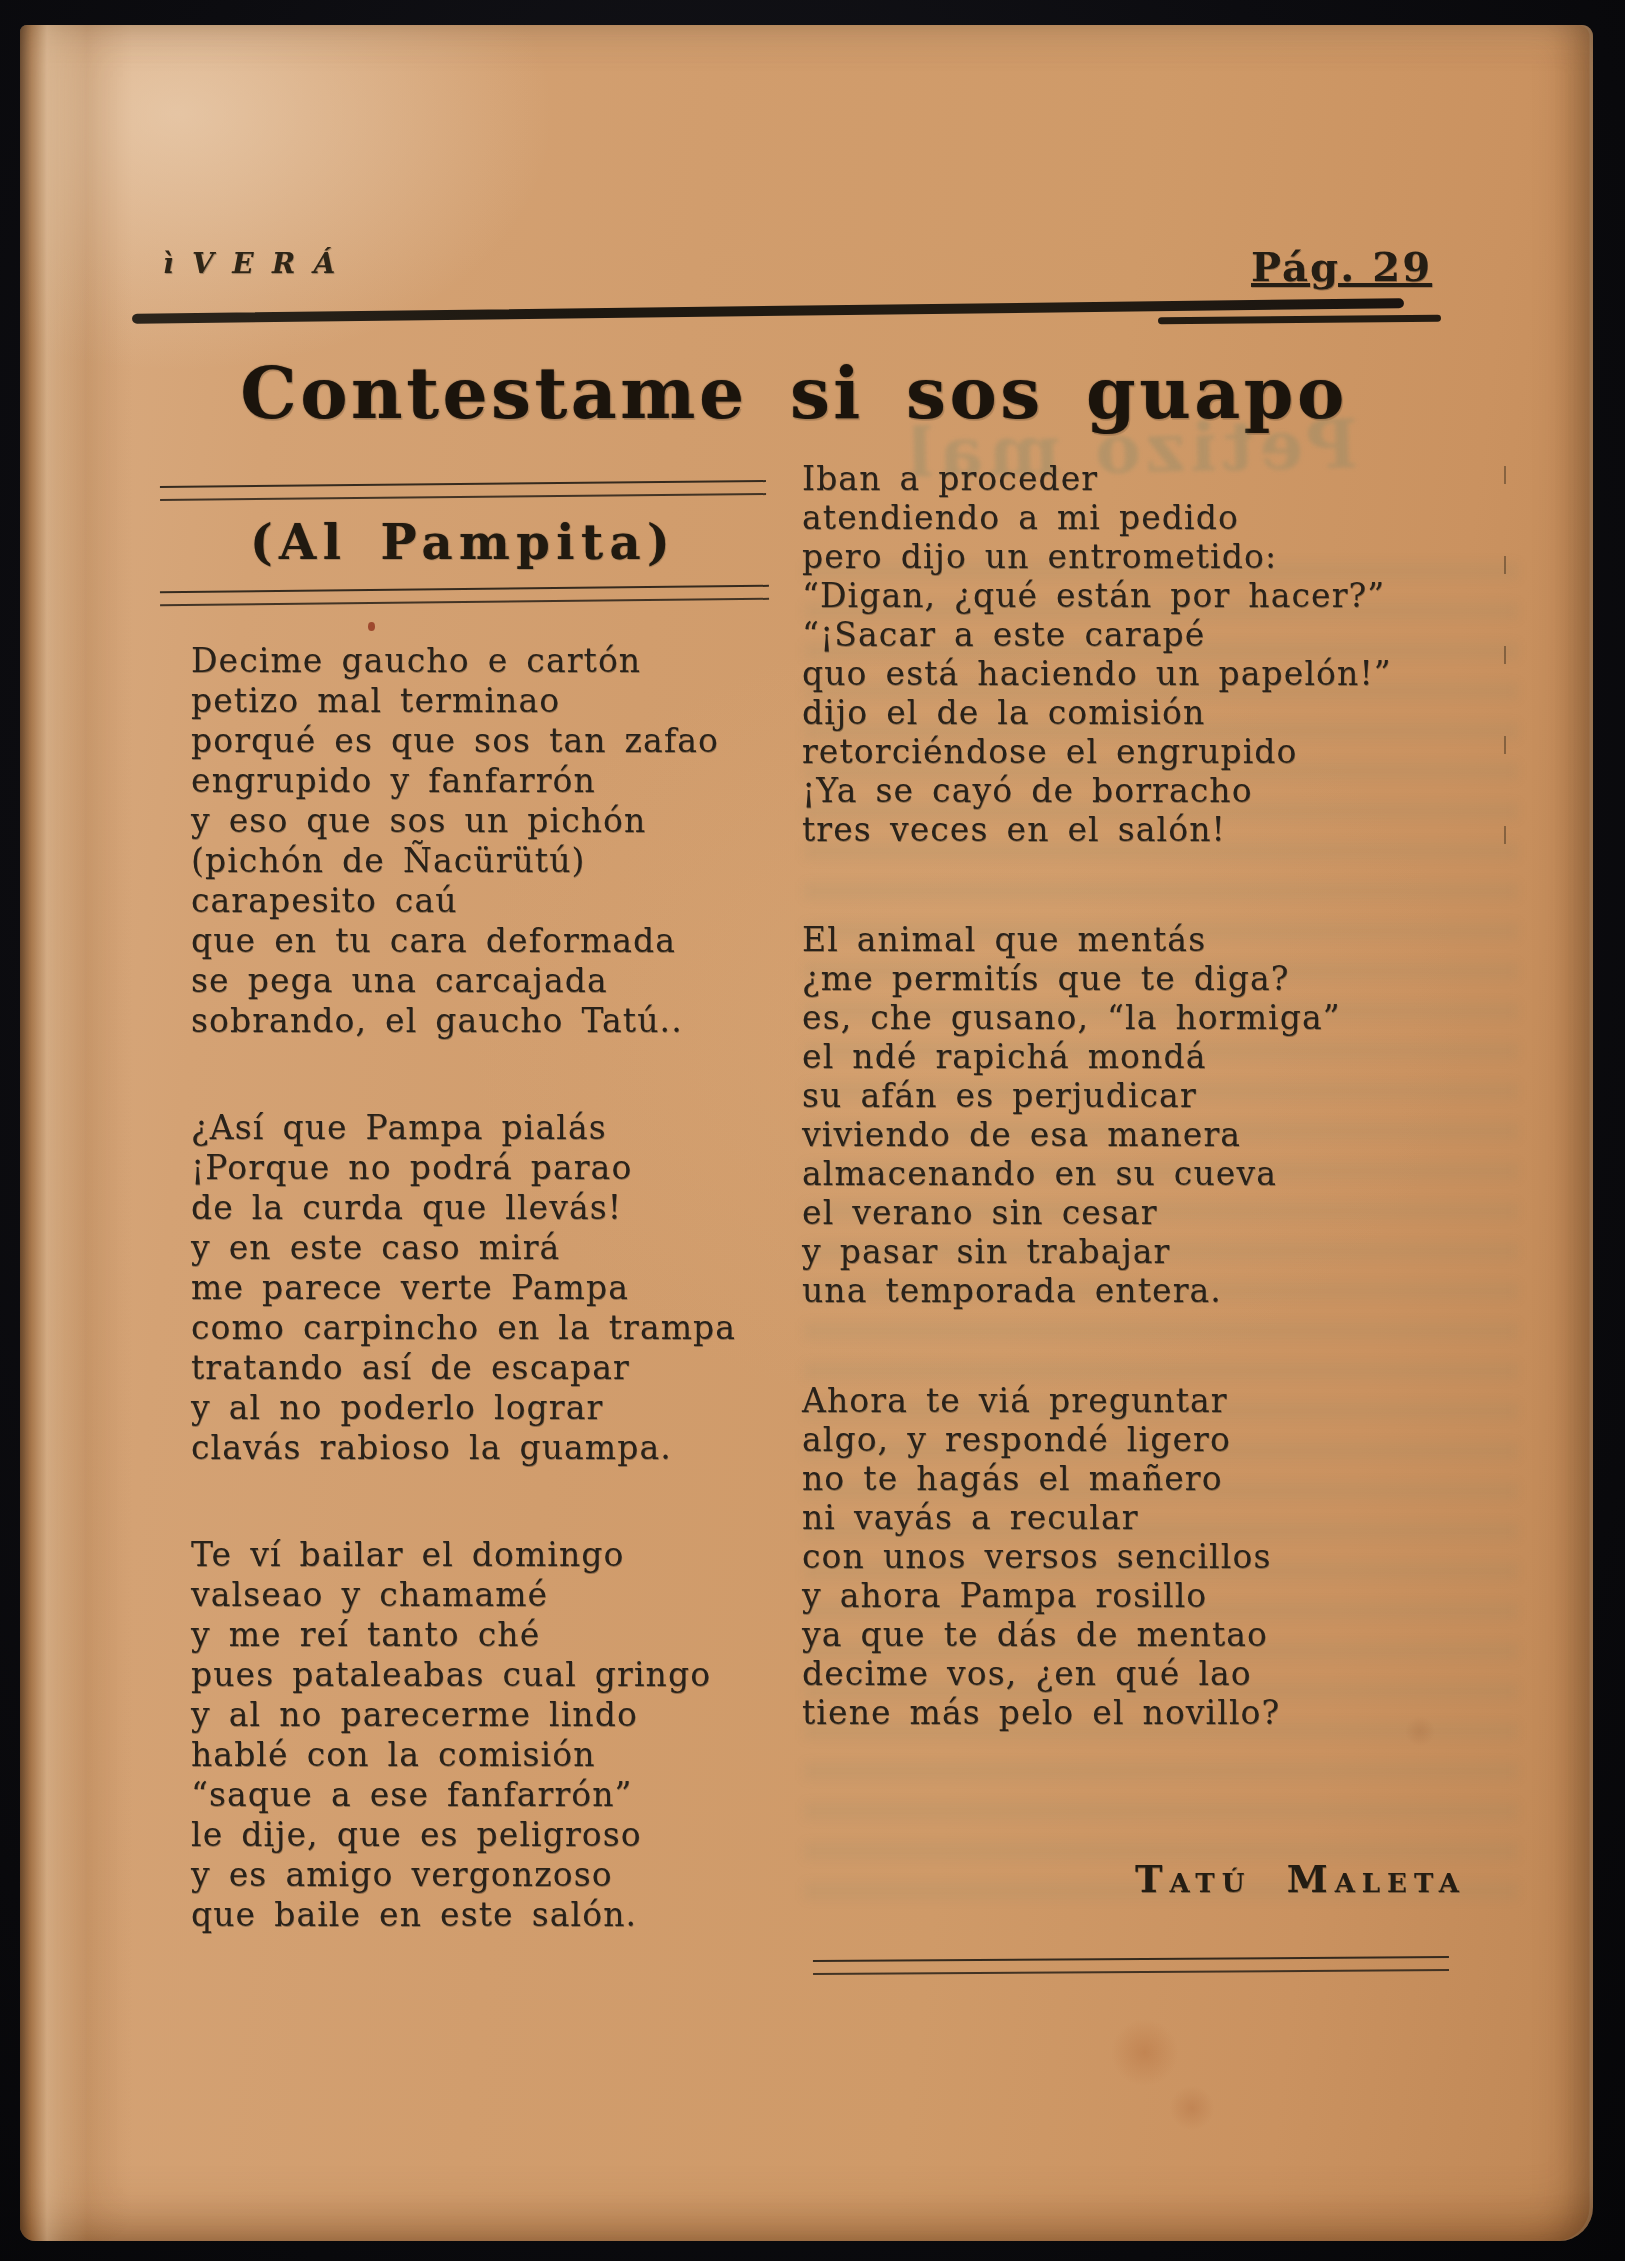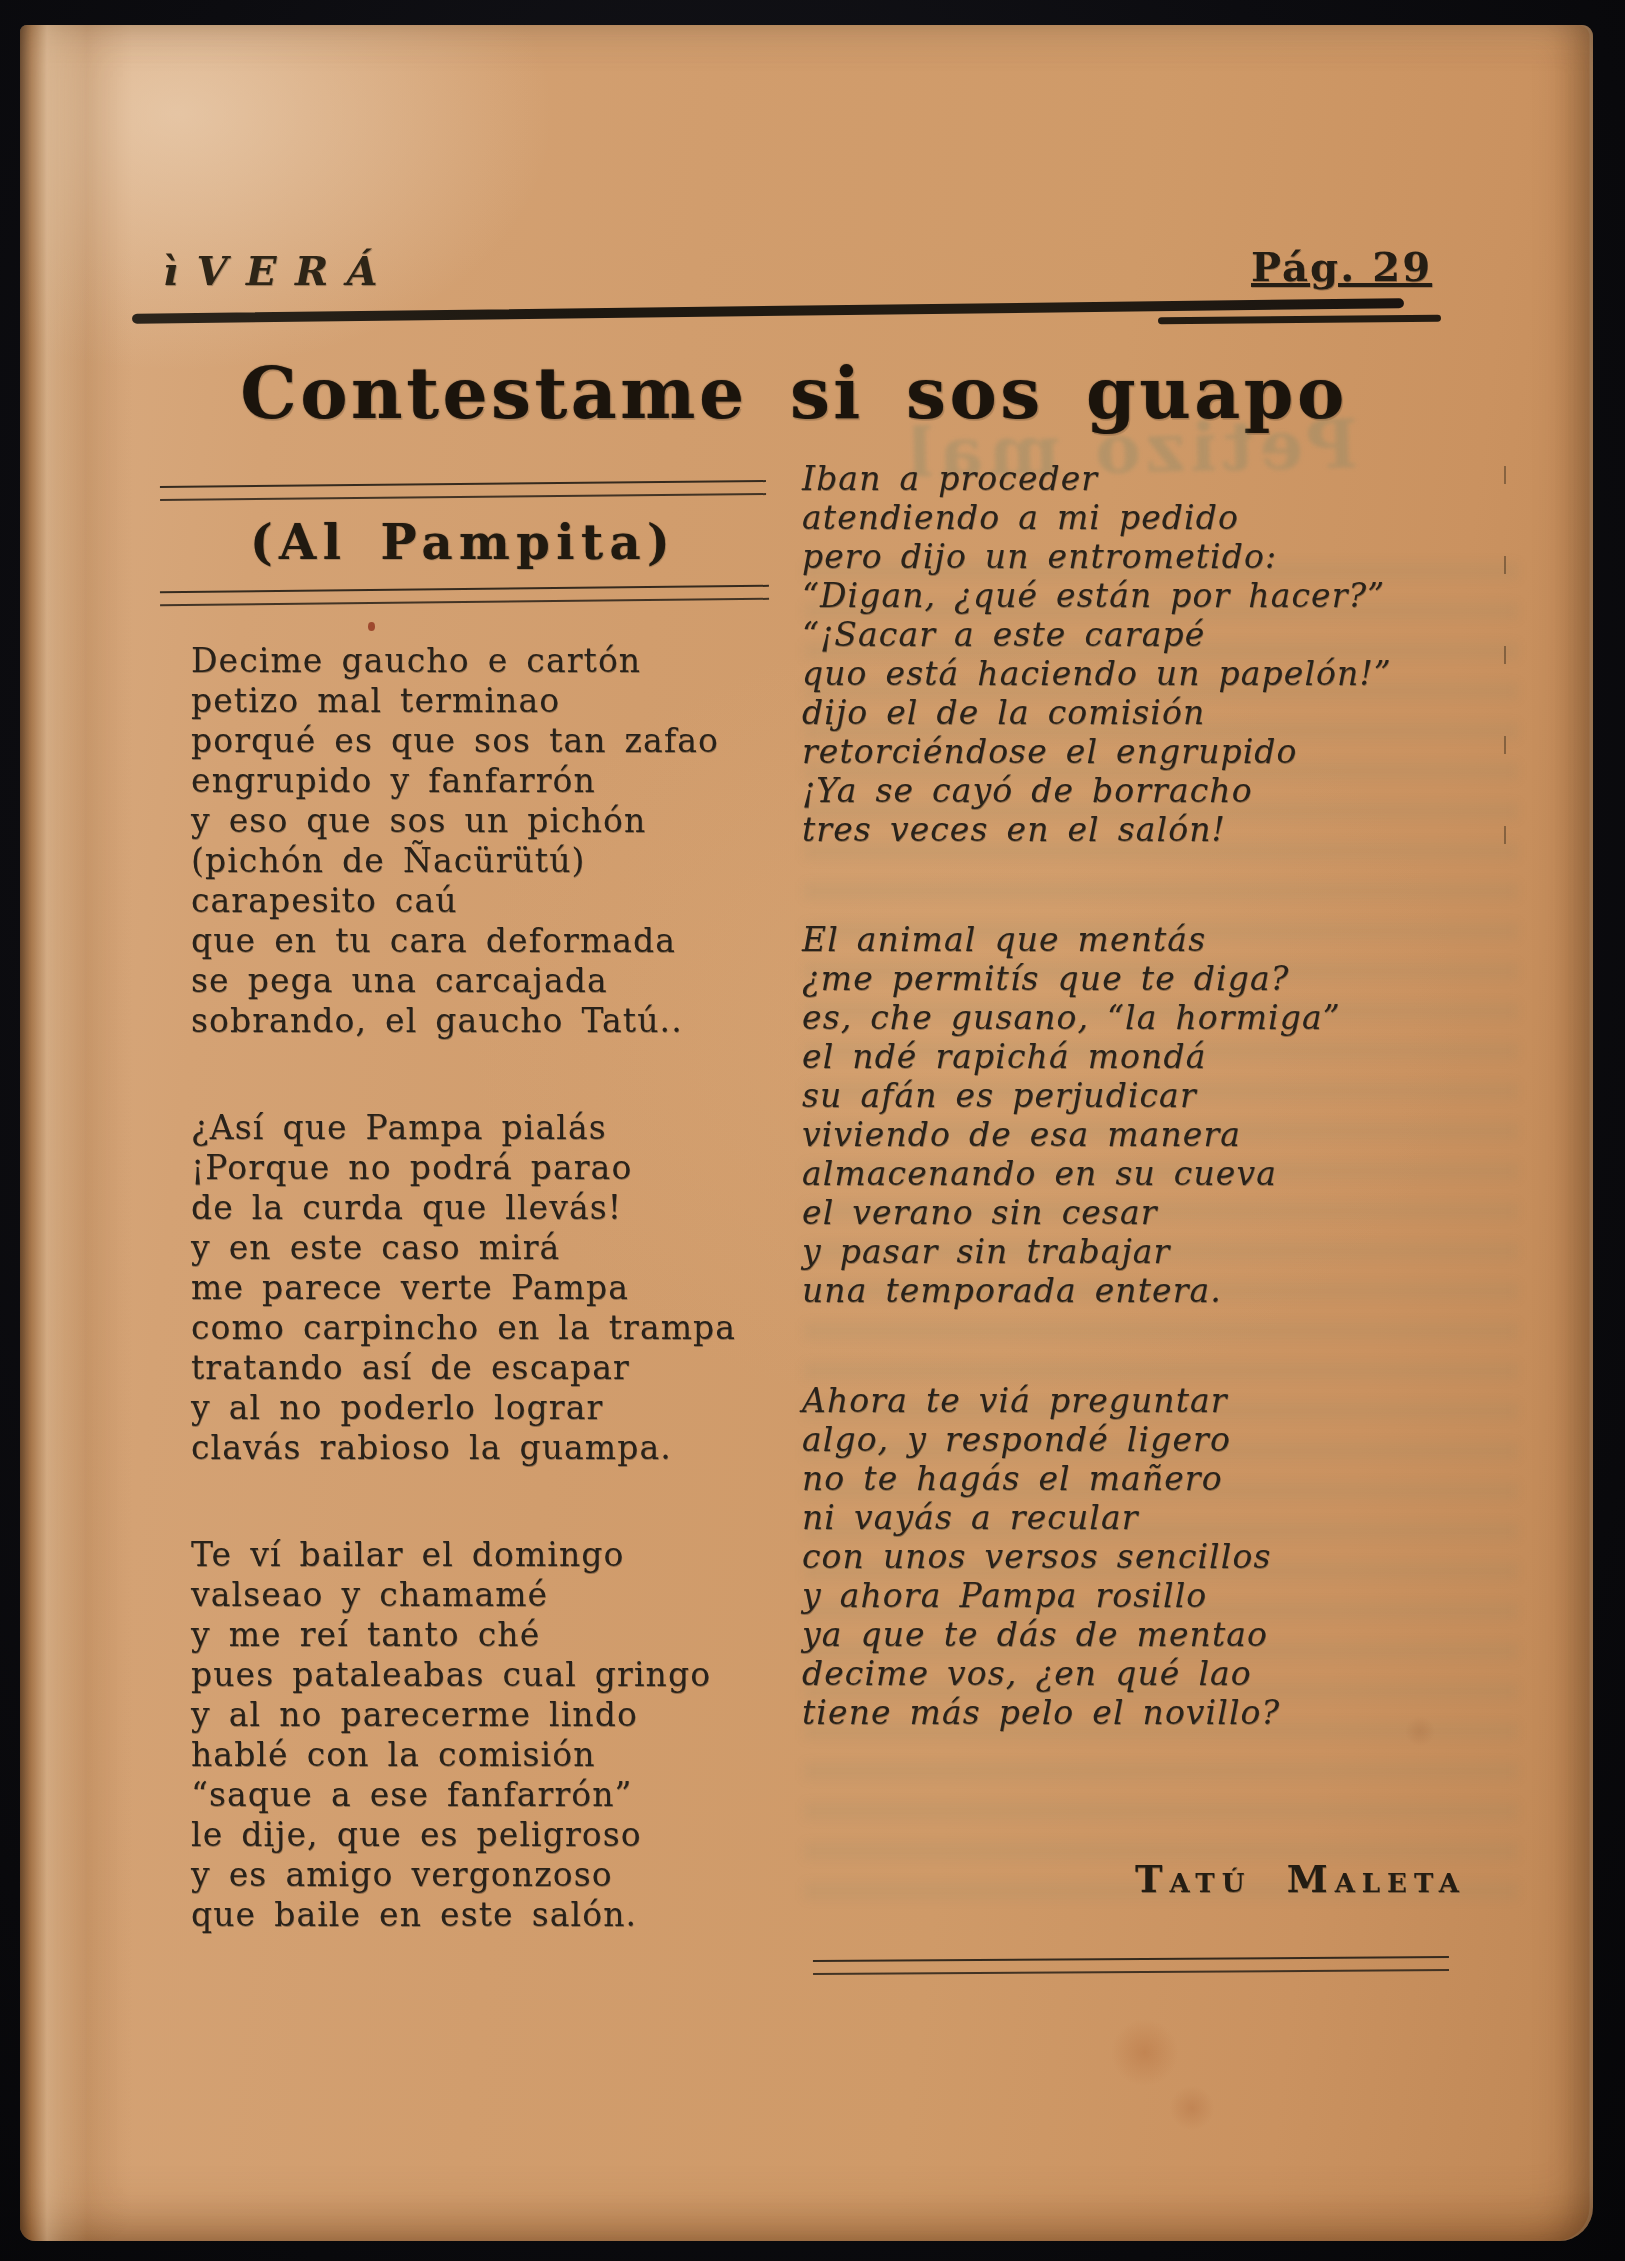--- a/index.html
+++ b/index.html
@@ -43,21 +43,21 @@
       rgba(150,100,55,0.0) 113px);
   }
   .bleed {
     position: absolute; left: 784px; top: 537px; width: 714px; height: 1343px;
     background: repeating-linear-gradient(to bottom,
       rgba(118,124,98,0.085) 0 18.4px, transparent 18.4px 40px);
     filter: blur(5px);
   }
   .pub {
     position: absolute; left: 143px; top: 222px;
-    font-size: 40px; font-style: italic; font-weight: bold;
+    font-size: 28px; font-style: italic; font-weight: bold;
     letter-spacing: 18.4px; color: #2e2517;
     text-shadow: 0.7px 0.7px 0.7px rgba(46,37,23,0.35);
   }
   .pageno {
     position: absolute; left: 1231px; top: 218px;
     font-size: 40px; font-weight: bold; letter-spacing: 2.1px; color: #251e14;
     text-shadow: 0.6px 0.7px 0.6px rgba(37,30,20,0.35);
     text-decoration: underline;
   }
   .hrule-main {
@@ -108,21 +108,21 @@
   }
   .col {
     position: absolute;
     font-size: 33px; color: #29221a;
     letter-spacing: 1.1px; word-spacing: 6.4px;
     text-shadow: 0.5px 0.7px 0.6px rgba(46,34,20,0.38);
   }
   .col .line { white-space: nowrap; }
   .col.left  { left: 139px;  top: 616px; width: 625px; line-height: 40px; margin-left: 32px; }
   .col.left  .stanza { margin-bottom: 67px; }
-  .col.right { left: 782px; top: 434px; width: 700px; line-height: 39px; font-style: italic; }
+  .col.right { left: 782px; top: 434px; width: 700px; line-height: 39px; }
   .col.right .stanza { margin-bottom: 71px; }
   .signature {
     position: absolute; left: 1115px; top: 1832px;
     font-size: 37px; font-weight: 600;
     font-variant: small-caps; letter-spacing: 7px; word-spacing: 15.5px;
     color: #241d13;
     text-shadow: 0.5px 0.7px 0.5px rgba(36,29,19,0.4);
   }
   .dashes {
     position: absolute; left: 1484px; top: 441px; width: 2.1px; height: 396px;

